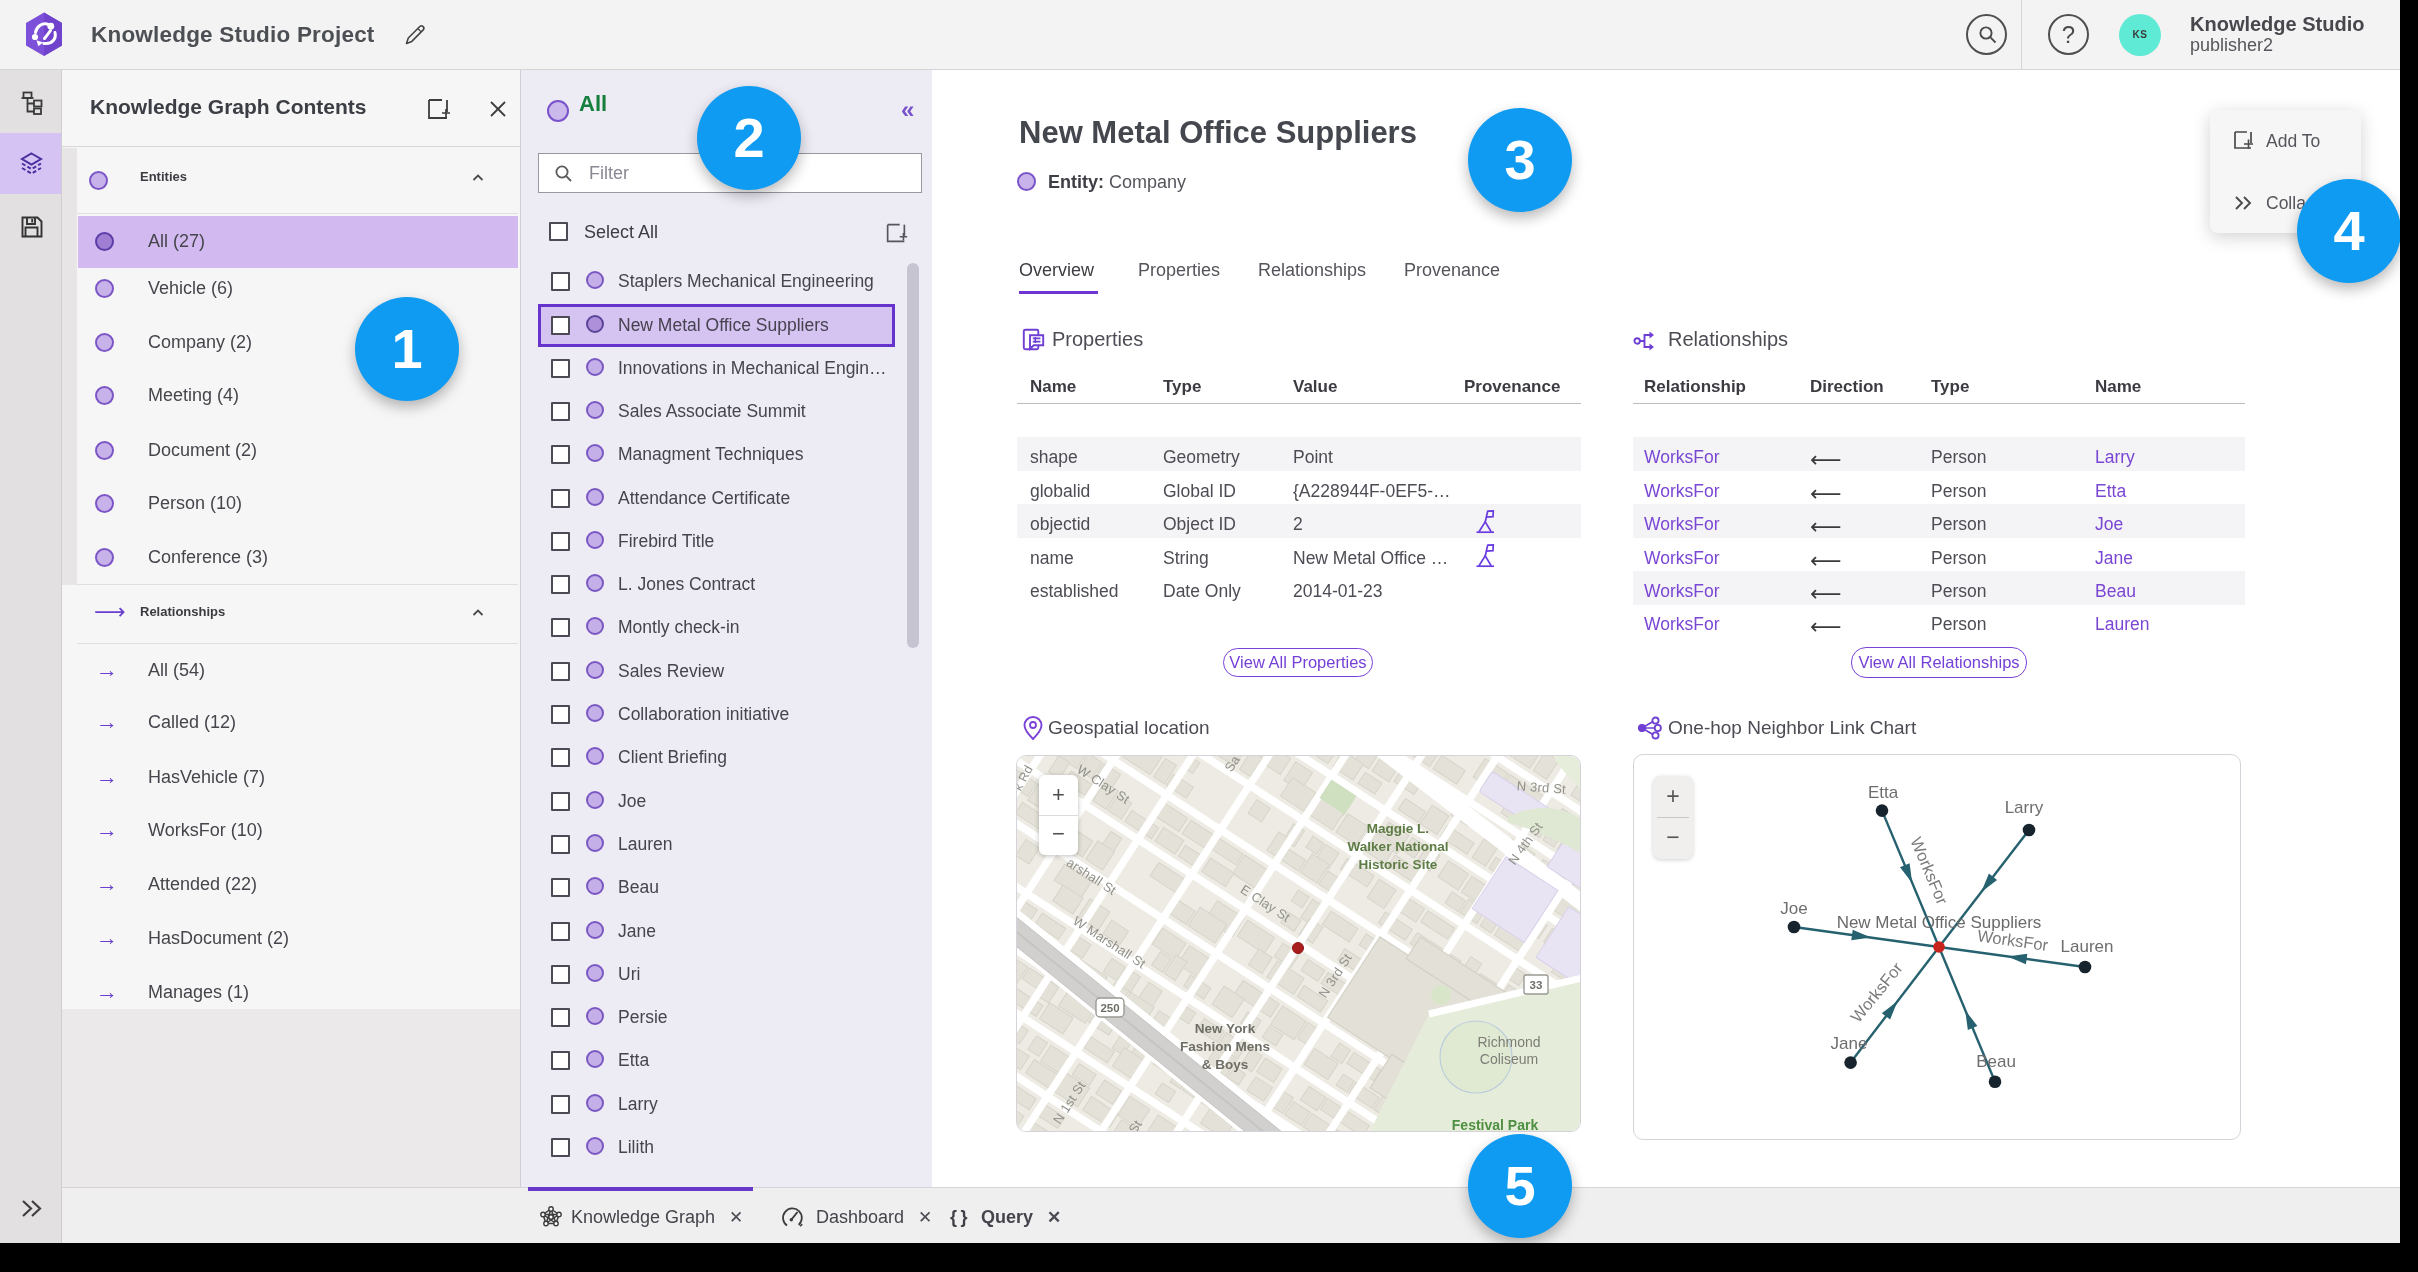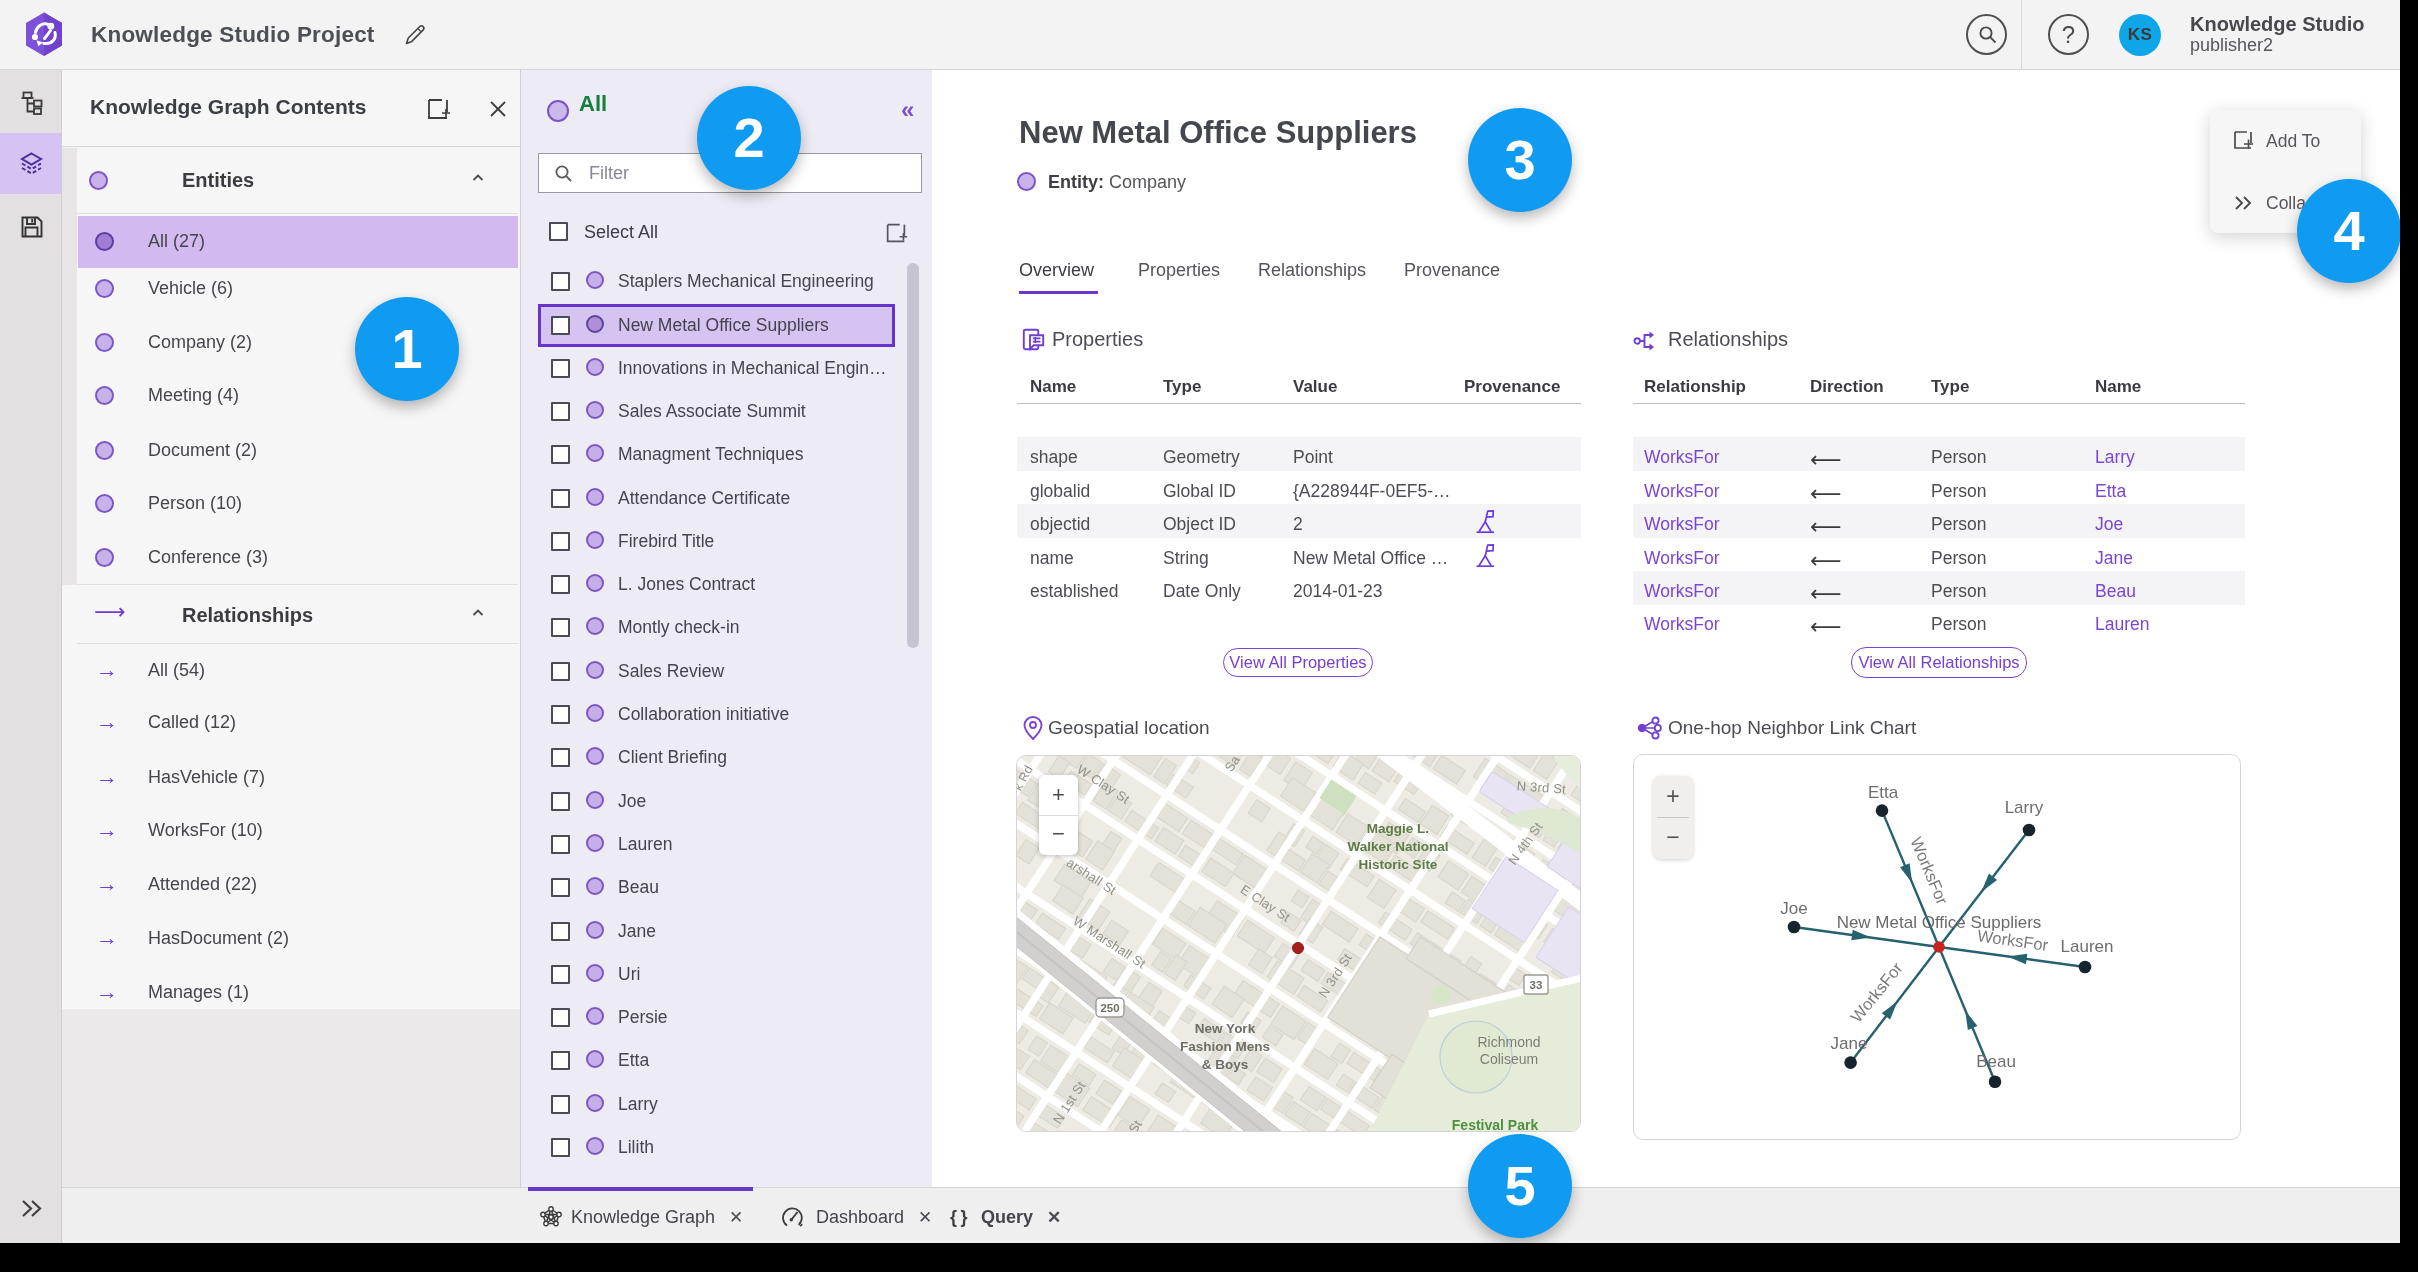--- a/index.html
+++ b/index.html
@@ -5,43 +5,43 @@
 * { margin:0; padding:0; box-sizing:border-box; }
 html,body { background:#000; width:2418px; height:1272px; overflow:hidden;
   font-family:"Liberation Sans", sans-serif; }
 #app { position:absolute; top:0; left:0; width:2400px; height:1243px; background:#fff; overflow:hidden; }
 .abs { position:absolute; }
 
 
 #topbar { position:absolute; top:0; left:0; width:2400px; height:70px; background:#f4f3f3; border-bottom:1px solid #d6d4d4; }
 #title { position:absolute; left:91px; top:22px; font-size:22.5px; font-weight:bold; color:#4c4f54; letter-spacing:.2px; }
 .circbtn { position:absolute; width:41px; height:41px; border:2px solid #4f4f4f; border-radius:50%; top:14px; }
-#avatar { position:absolute; width:42px; height:42px; border-radius:50%; background:#0ea5e9; top:14px; left:2119px;
-  text-align:center; line-height:42px; font-size:17px; color:#3a3a3a; font-weight:bold; letter-spacing:.5px;}
+#avatar { position:absolute; width:42px; height:42px; border-radius:50%; background:#5eead4; top:14px; left:2119px;
+  text-align:center; line-height:42px; font-size:10px; color:#3a3a3a; font-weight:bold; letter-spacing:.5px;}
 #uname { position:absolute; left:2190px; top:13px; color:#4a4a50; }
 #uname b { font-size:20px; display:block; line-height:22px; color:#47474d;}
 #uname span { font-size:18px; display:block; line-height:21px; color:#55555b;}
 #topdivider { position:absolute; left:2021px; top:0; width:1px; height:70px; background:#d8d6d6; }
 
 
 #iconbar { position:absolute; top:70px; left:0; width:62px; height:1173px; background:#e2e0e0; border-right:1px solid #cfcdcd; }
 #iconsel { position:absolute; top:63px; left:0; width:61px; height:61px; background:#d5c3f4; }
 
 
 #panel1 { position:absolute; top:70px; left:62px; width:459px; height:1117px; background:#f7f6f6; border-right:1px solid #cfcdd6; }
 #p1head { position:absolute; top:0; left:0; width:100%; height:77px; border-bottom:1px solid #d8d6d6; }
 #p1head .t { position:absolute; left:28px; top:25px; font-size:21px; font-weight:bold; color:#3b3e44; }
 .p1gutter { position:absolute; left:0; top:78px; width:15px; height:437px; background:#e7e5e5; }
 .row { position:absolute; left:15px; width:441px; height:53px; }
 .row .circ { position:absolute; left:29px; top:17px; width:19px; height:19px; border-radius:50%;
   background:#c8b2ea; border:2px solid #7c56c6; }
 .row .circ.dark { background:#a07ed4; border-color:#5b3da8; }
 .row .lbl { position:absolute; left:71px; top:16px; font-size:18px; color:#45454c; }
 .row .arr { position:absolute; left:19px; top:13px; font-size:22px; color:#6a3fd0; }
-.hdrrow .lbl { font-weight:bold; font-size:20px; color:#3b3b41;margin-left:42px; }
+.hdrrow .lbl { font-weight:bold; font-size:13px; color:#3b3b41; }
 .chev { position:absolute; right:34px; top:18px; width:12px; height:12px; }
 .sel1 { background:#d2b9f0; }
 .divline { position:absolute; left:15px; width:441px; height:1px; background:#e0dee0; }
 #p1bottom { position:absolute; left:0; top:939px; width:458px; height:178px; background:#ebe9e9; }
 
 
 #panel2 { position:absolute; top:70px; left:521px; width:411px; height:1117px; background:#edebf4; }
 #p2filter { position:absolute; left:17px; top:83px; width:384px; height:40px; background:#fff; border:1px solid #99979f; }
 #p2filter span { position:absolute; left:50px; top:9px; font-size:18px; color:#8a8894; }
 .cb { position:absolute; width:19px; height:19px; border:2px solid #4c4a55; border-radius:1px; background:#fff; }

